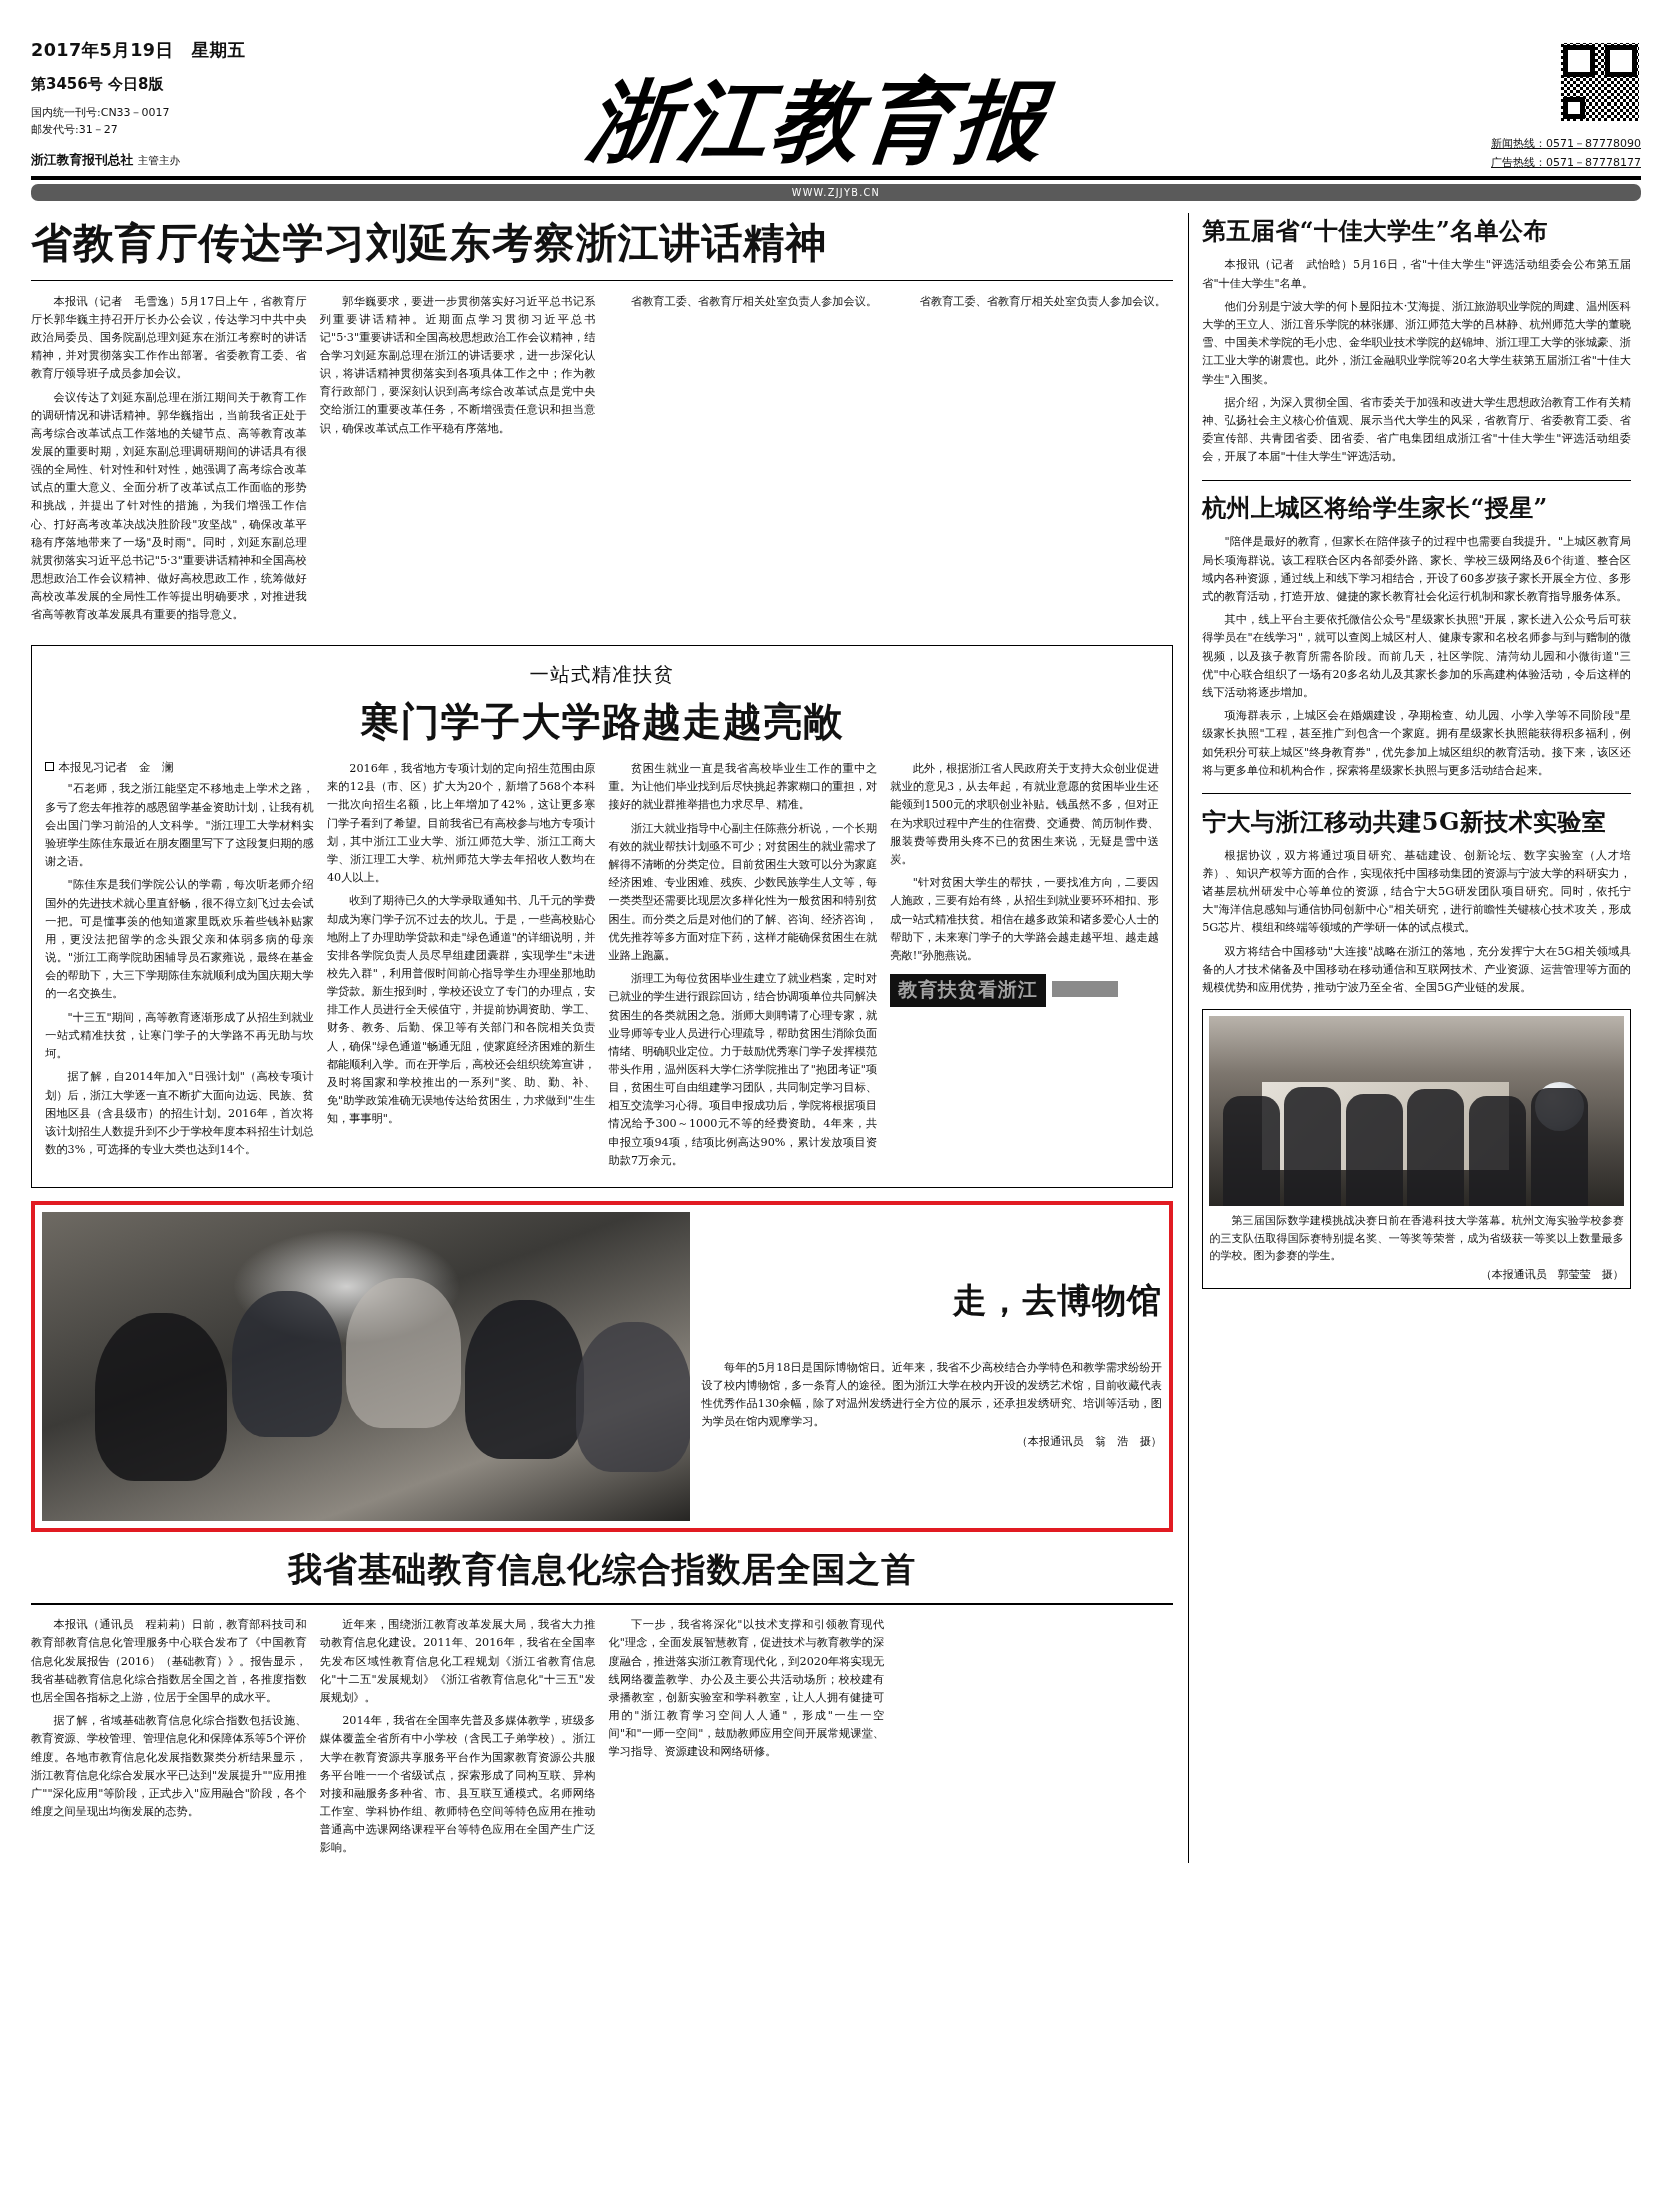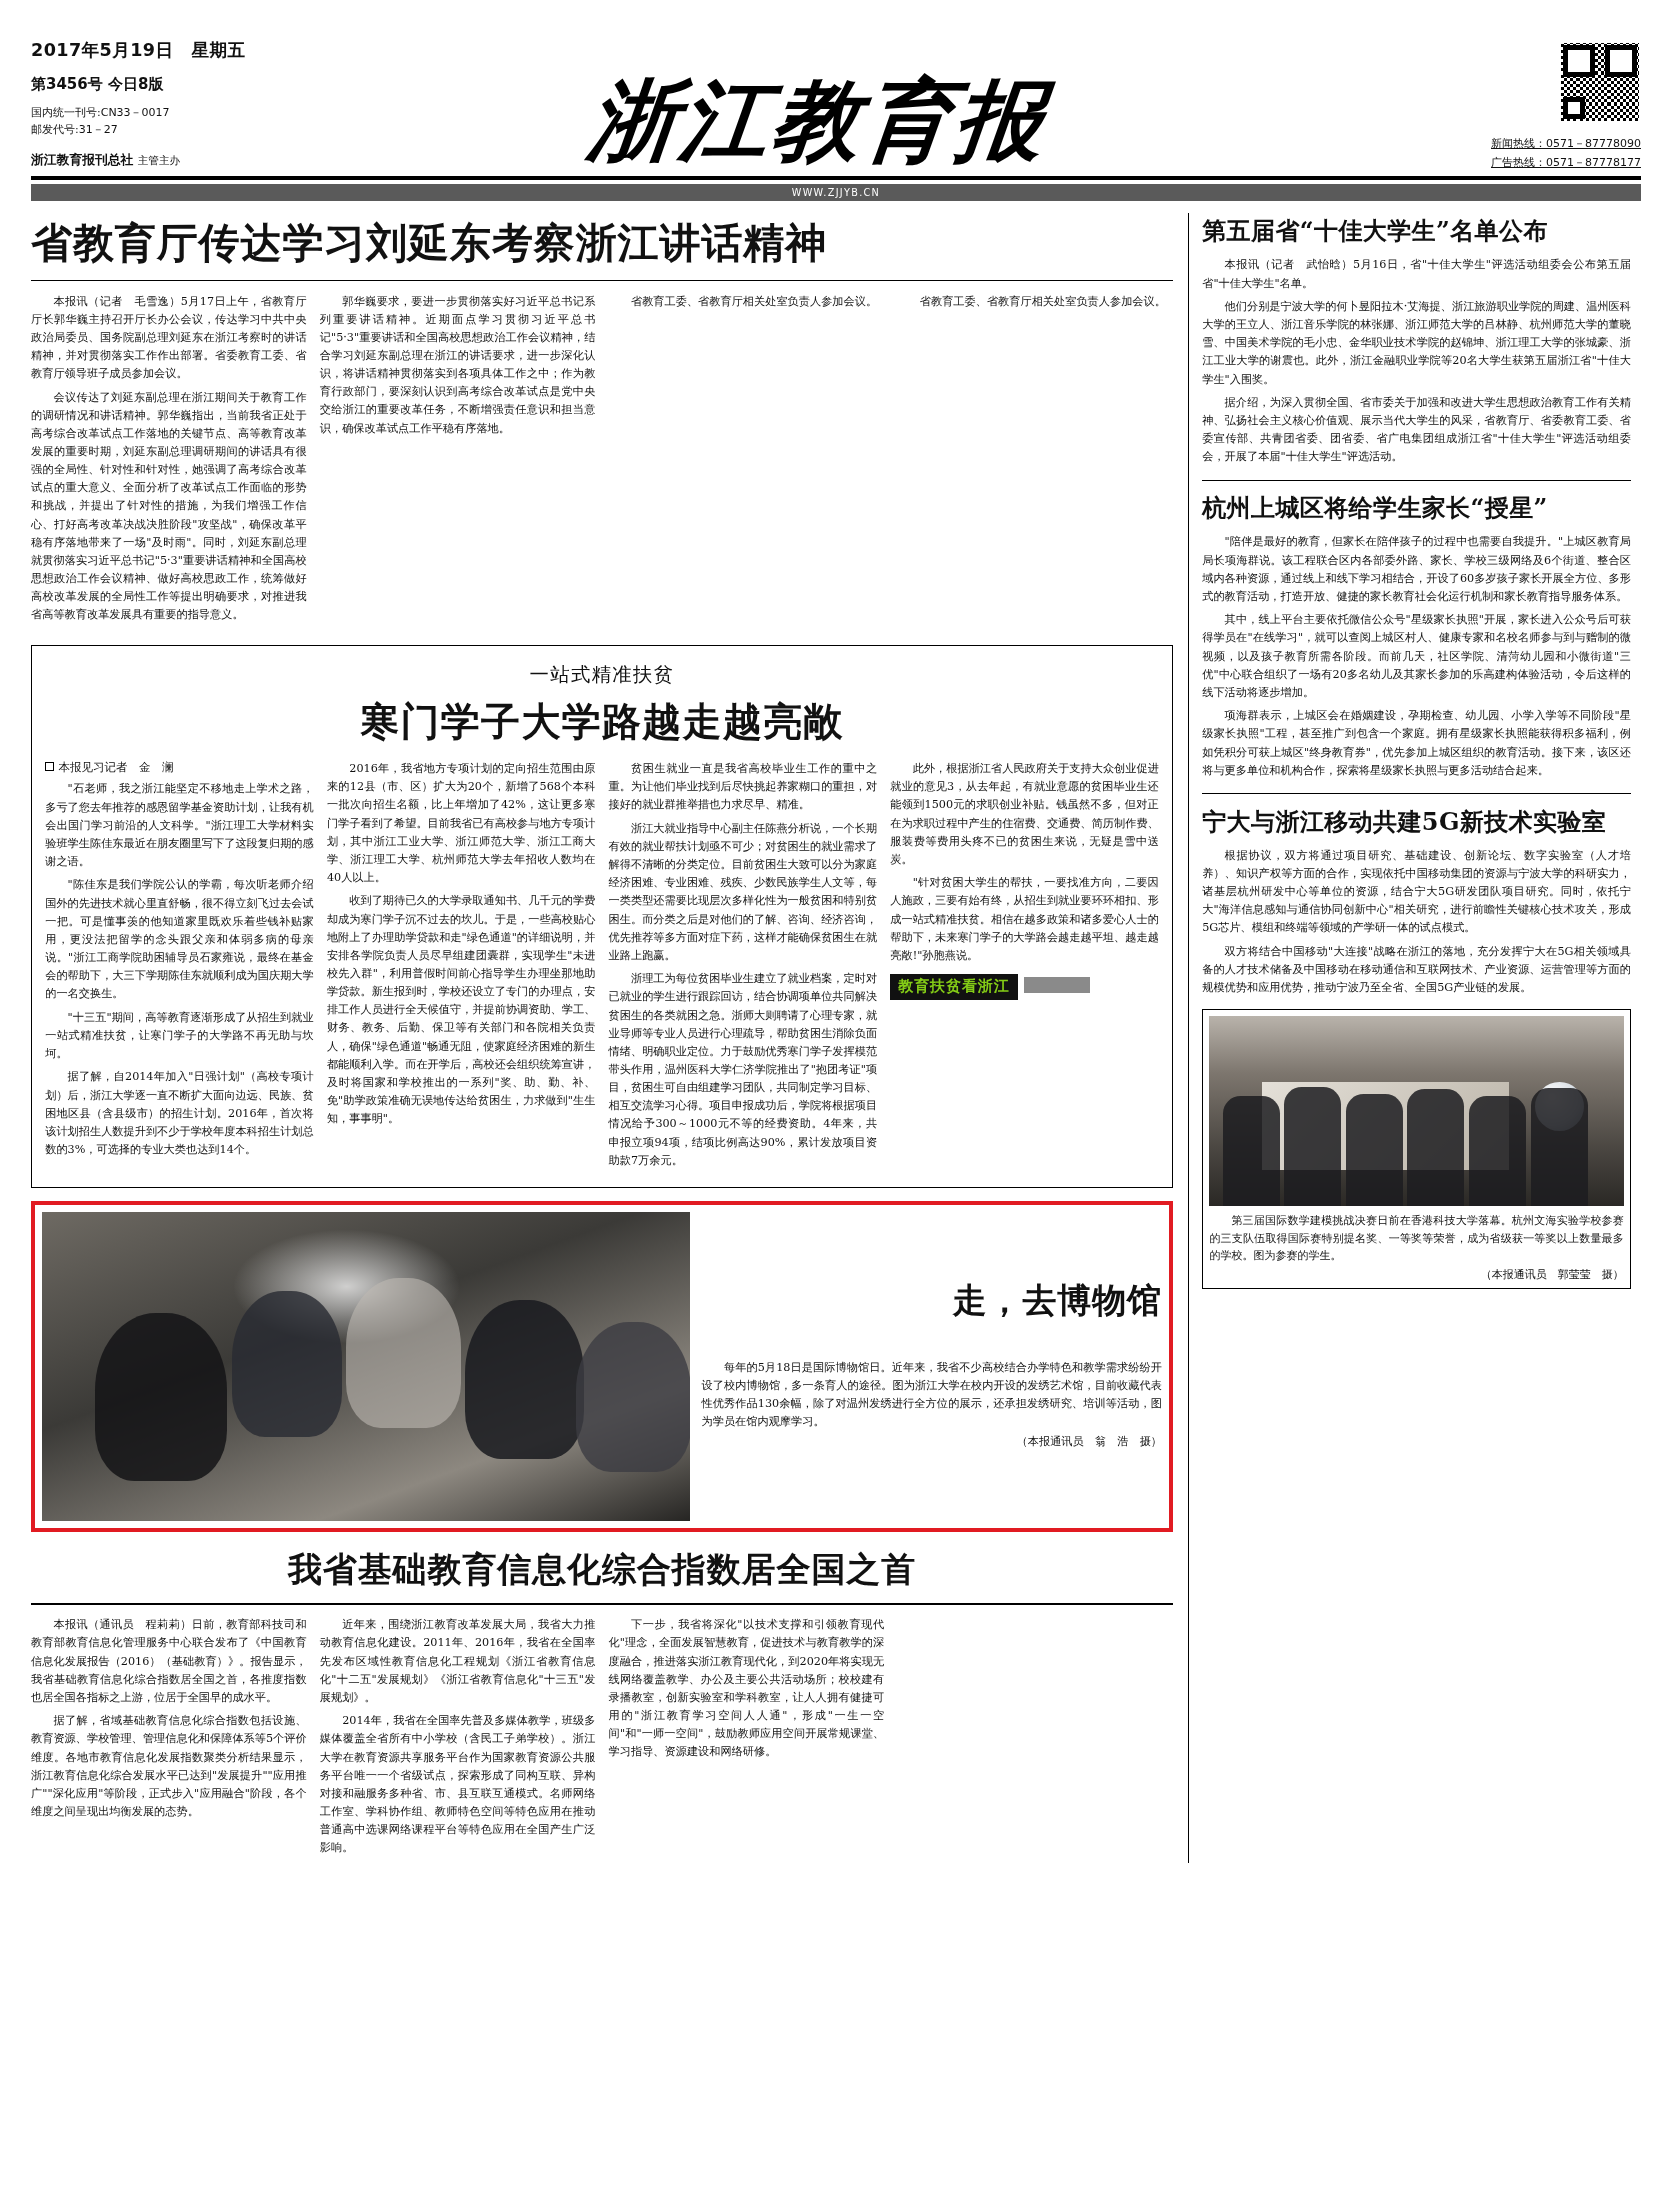--- a/index.html
+++ b/index.html
@@ -113,20 +113,21 @@
   .urlbar {
     margin-top: 4.4px;
     height: 17px;
     background: #5a5a5a;
     color: #fff;
     text-align: center;
     font-size: 9.7px;
     letter-spacing: 1.3px;
     line-height: 17px;
     font-family: "DejaVu Sans", sans-serif;
+    border-radius: 7px;
   }
   .urlbar-top-rule { height: 4px; background: #000; margin-top: 3.5px; }
 
   
   .content {
     display: flex;
     margin-top: 11.5px;
     gap: 15px;
   }
   .col-left { width: 1142px; }
@@ -185,22 +186,22 @@
   }
   .byline {
     font-family: "DejaVu Serif", serif;
     font-size: 11.5px;
     margin-bottom: 5.3px;
   }
   .byline .box { display: inline-block; width: 8.8px; height: 8.8px; border: 0.9px solid #000; margin-right: 4.4px; }
   .stamp {
     display: inline-block;
     background: #111;
-    color: #84cc16;
-    font-size: 15px;
+    color: #a3a3a3;
+    font-size: 19px;
     font-weight: bold;
     padding: 3.5px 8px;
     letter-spacing: 0.9px;
     margin-top: 3.5px;
   }
   .stamp-row { display:flex; align-items:center; gap: 6.2px; margin-top: 4.4px;}
   .redact { height: 16px; width: 66px; background: #8a8a8a; }
 
   
   .photo-feature {

